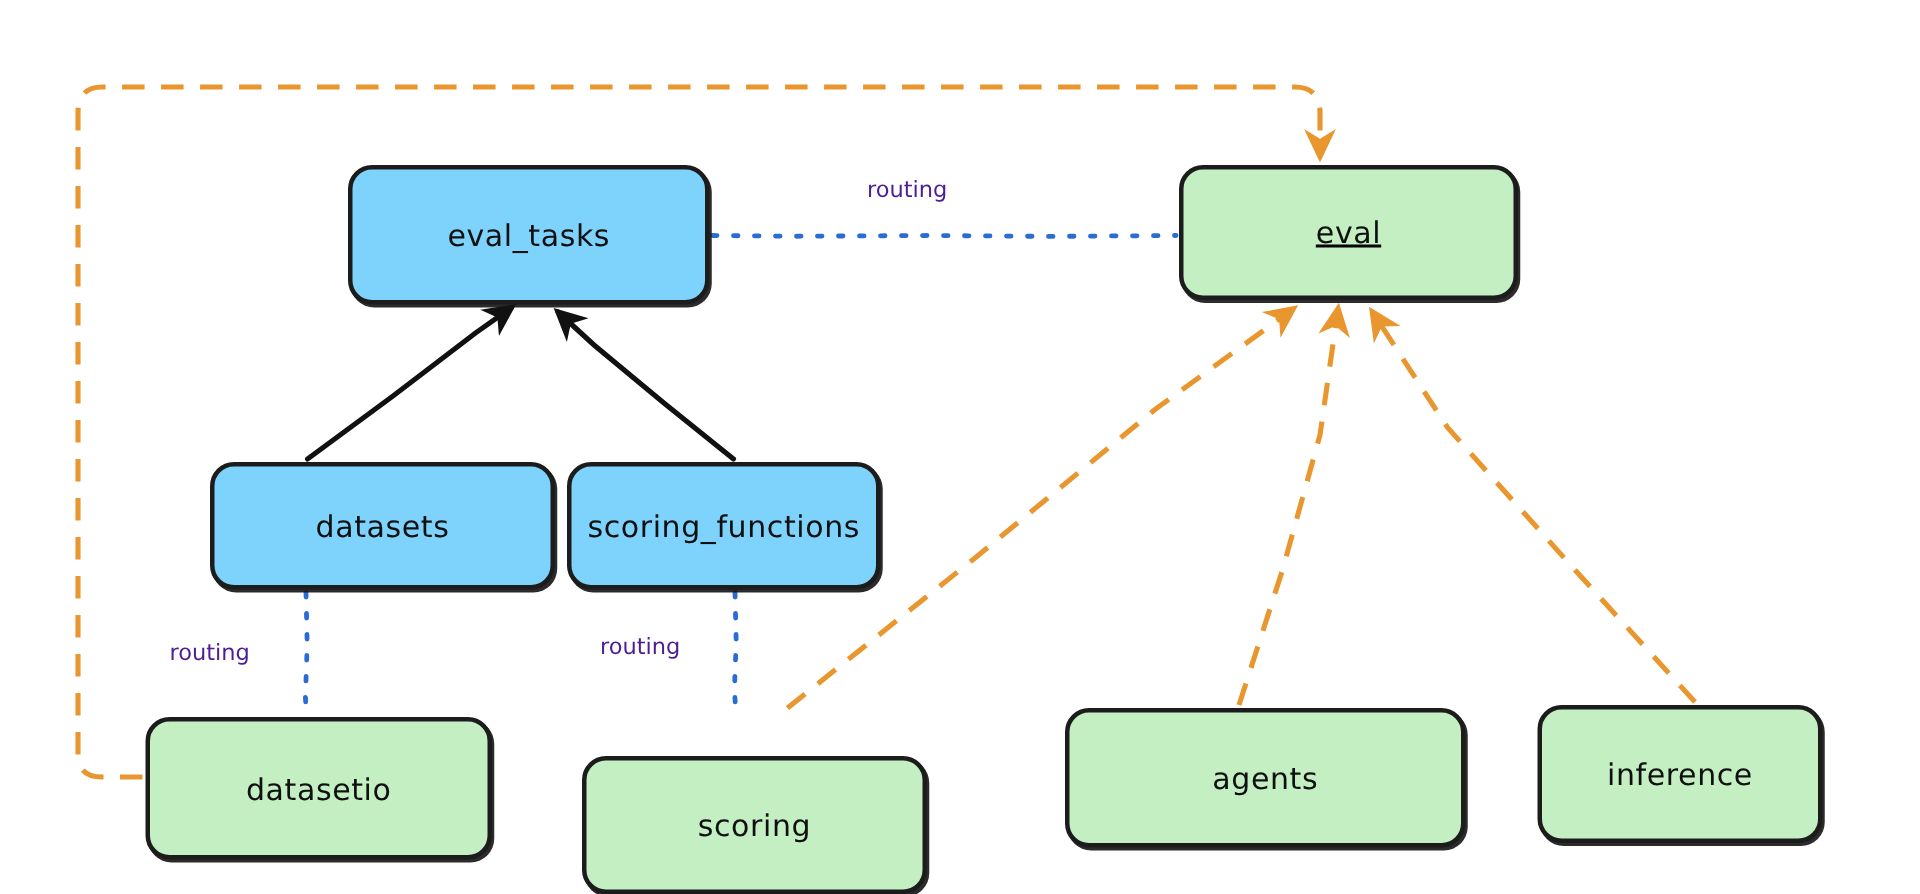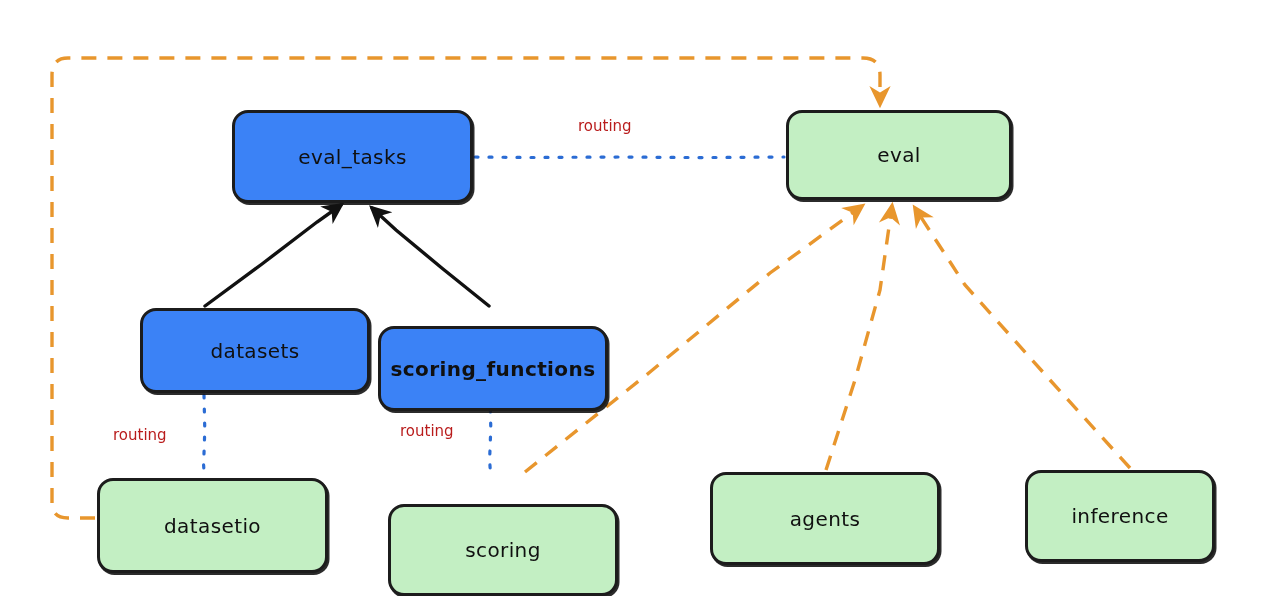--- a/index.html
+++ b/index.html
@@ -36,27 +36,27 @@
     box-shadow: 1.5px 2px 0 0 rgba(20,20,20,0.9);
   }
   .node .node-label {
     font-family: "DejaVu Sans", sans-serif;
     font-size: 20px;
     color: #101010;
     letter-spacing: 0.4px;
     white-space: nowrap;
     line-height: 1;
   }
-  .node.blue { background: #3b82f6; }
+  .node.blue { background: #7dd3fc; }
   .node.green { background: #c3efc3; }
   .edge-label {
     position: absolute;
     font-family: "DejaVu Sans", sans-serif;
     font-size: 15px;
-    color: #b91c1c;
+    color: #4c1d95;
     white-space: nowrap;
     z-index: 4;
     line-height: 1;
   }
 </style>
 </head>
 <body>
 
 <div id="canvas">
 
@@ -99,41 +99,41 @@
     </g>
     <g>
       <path d="M 1130 468 L 1050 380 L 965 285 L 915 208" fill="none" stroke="#e8962d" stroke-width="3.4" stroke-linecap="butt" stroke-dasharray="15 11" marker-end="url(#arrow-orange)"></path>
     </g>
   </svg>
 
   <div class="node blue" style="left:232px; top:110px; width:241px; height:93px;">
     <span class="node-label">eval_tasks</span>
   </div>
 
-  <div class="node green" style="left:786px; top:110px; width:226px; height:90px;">
+  <div class="node green" style="left:786px; top:110px; width:226px; height:90px;text-decoration:underline;">
     <span class="node-label">eval</span>
   </div>
 
   <div class="node blue" style="left:98px; top:308px; width:230px; height:85px;margin-left:42px;">
     <span class="node-label">datasets</span>
   </div>
 
-  <div class="node blue" style="left:378px; top:326px; width:230px; height:85px;font-weight:bold;">
+  <div class="node blue" style="left:378px; top:308px; width:209px; height:85px;">
     <span class="node-label">scoring_functions</span>
   </div>
 
   <div class="node green" style="left:97px; top:478px; width:231px; height:95px;">
     <span class="node-label">datasetio</span>
   </div>
 
   <div class="node green" style="left:388px; top:473px; width:230px; height:92px;margin-top:31px;">
     <span class="node-label">scoring</span>
   </div>
 
-  <div class="node green" style="left:710px; top:472px; width:230px; height:93px;">
+  <div class="node green" style="left:710px; top:472px; width:267px; height:93px;">
     <span class="node-label">agents</span>
   </div>
 
   <div class="node green" style="left:1025px; top:470px; width:190px; height:92px;">
     <span class="node-label">inference</span>
   </div>
 
   <span class="edge-label" style="left:578px; top:119px;">routing</span>
   <span class="edge-label" style="left:113px; top:428px;">routing</span>
   <span class="edge-label" style="left:400px; top:424px;">routing</span>

